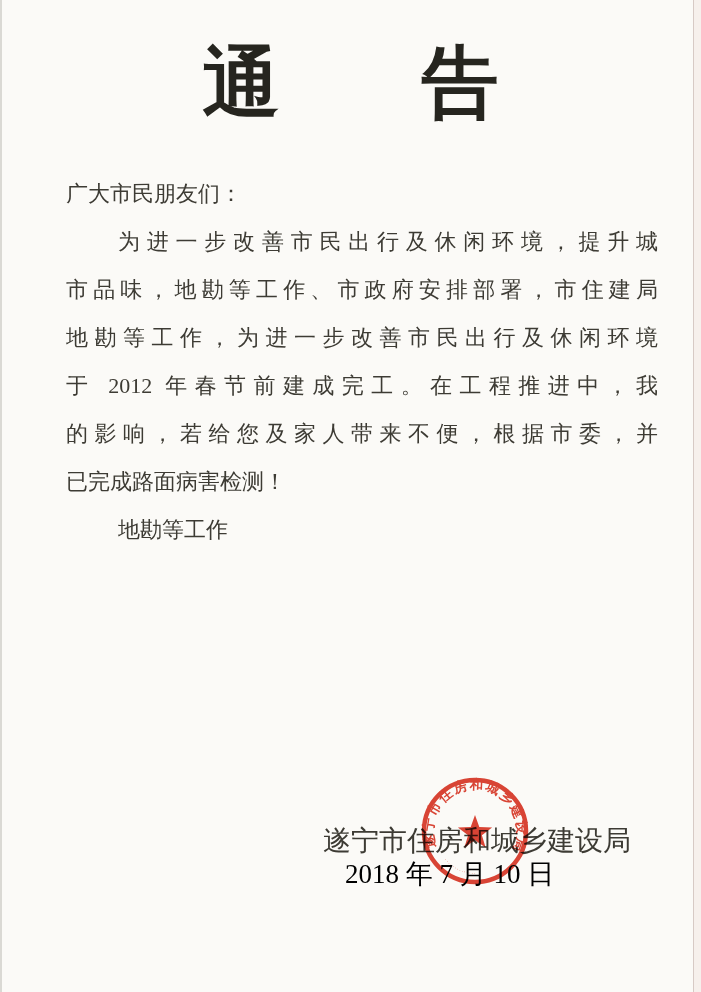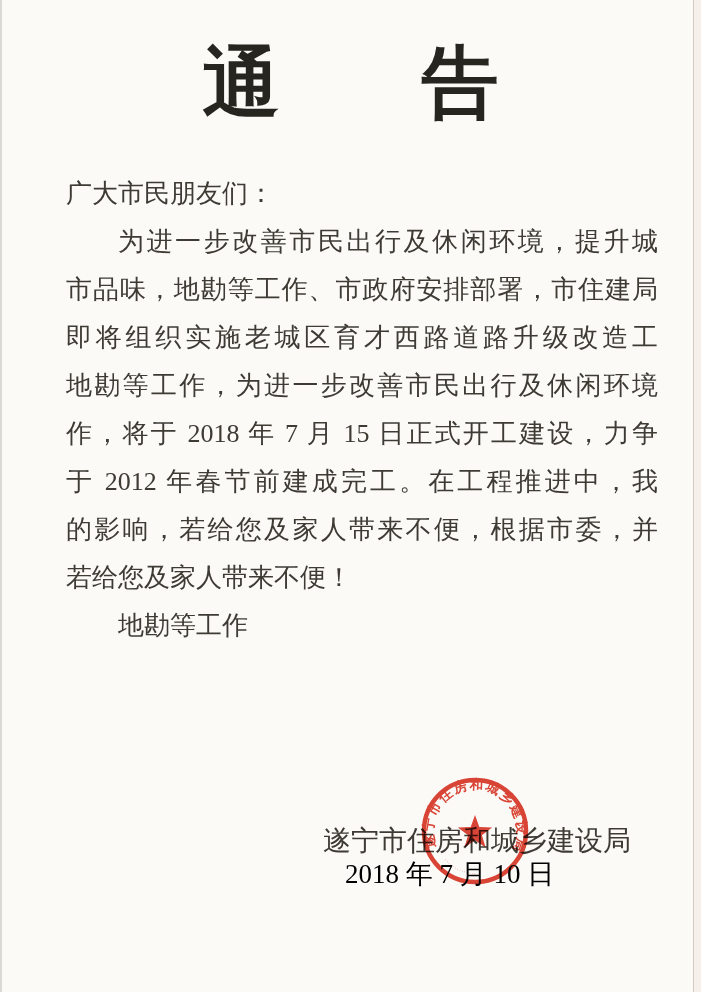--- a/index.html
+++ b/index.html
@@ -35,21 +35,21 @@
   .title {
     position: absolute; top: 45px; left: 0; right: 0;
     display: flex; justify-content: center; gap: 142px;
     font-size: 77px; font-weight: bold; line-height: 1;
     color: #26251f;
     letter-spacing: 0;
   }
   
   .body-block {
     position: absolute; left: 66px; top: 170px; width: 592px;
-    font-size: 26px; line-height: 48px; color: #3d3b34;
+    font-size: 22px; line-height: 48px; color: #3d3b34;
   }
   .ln {
     height: 48px;
     white-space: nowrap;
     text-align: justify;
     text-align-last: justify;
     text-justify: inter-character;
     white-space: normal;
   }
   .ln.start { text-indent: 52px; }
@@ -82,26 +82,24 @@
 
   <div class="title">
     <span>通</span>
     <span>告</span>
   </div>
 
   <div class="body-block">
     <div class="ln open">广大市民朋友们：</div>
     <div class="ln start">为进一步改善市民出行及休闲环境，提升城</div>
     <div class="ln">市品味，地勘等工作、市政府安排部署，市住建局</div>
-    <div class="ln">即将组织实施老城区育才西路道路升级改造工</div>
     <div class="ln">地勘等工作，为进一步改善市民出行及休闲环境</div>
-    <div class="ln">作，将于 2018 年 7 月 15 日正式开工建设，力争</div>
     <div class="ln">于 2012 年春节前建成完工。在工程推进中，我</div>
     <div class="ln">的影响，若给您及家人带来不便，根据市委，并</div>
-    <div class="ln open">若给您及家人带来不便！</div>
+    <div class="ln open">已完成路面病害检测！</div>
     <div class="ln open start">地勘等工作</div>
   </div>
 
   <div class="signature">遂宁市住房和城乡建设局</div>
   <div class="date">2018 年 7 月 10 日</div>
 
   <div class="seal">
     <svg width="110" height="110" viewBox="0 0 110 110">
       <defs>
         <path id="sealArc" d="M 16.9 72.7 A 42 42 0 1 1 93.1 72.7" fill="none"></path>

